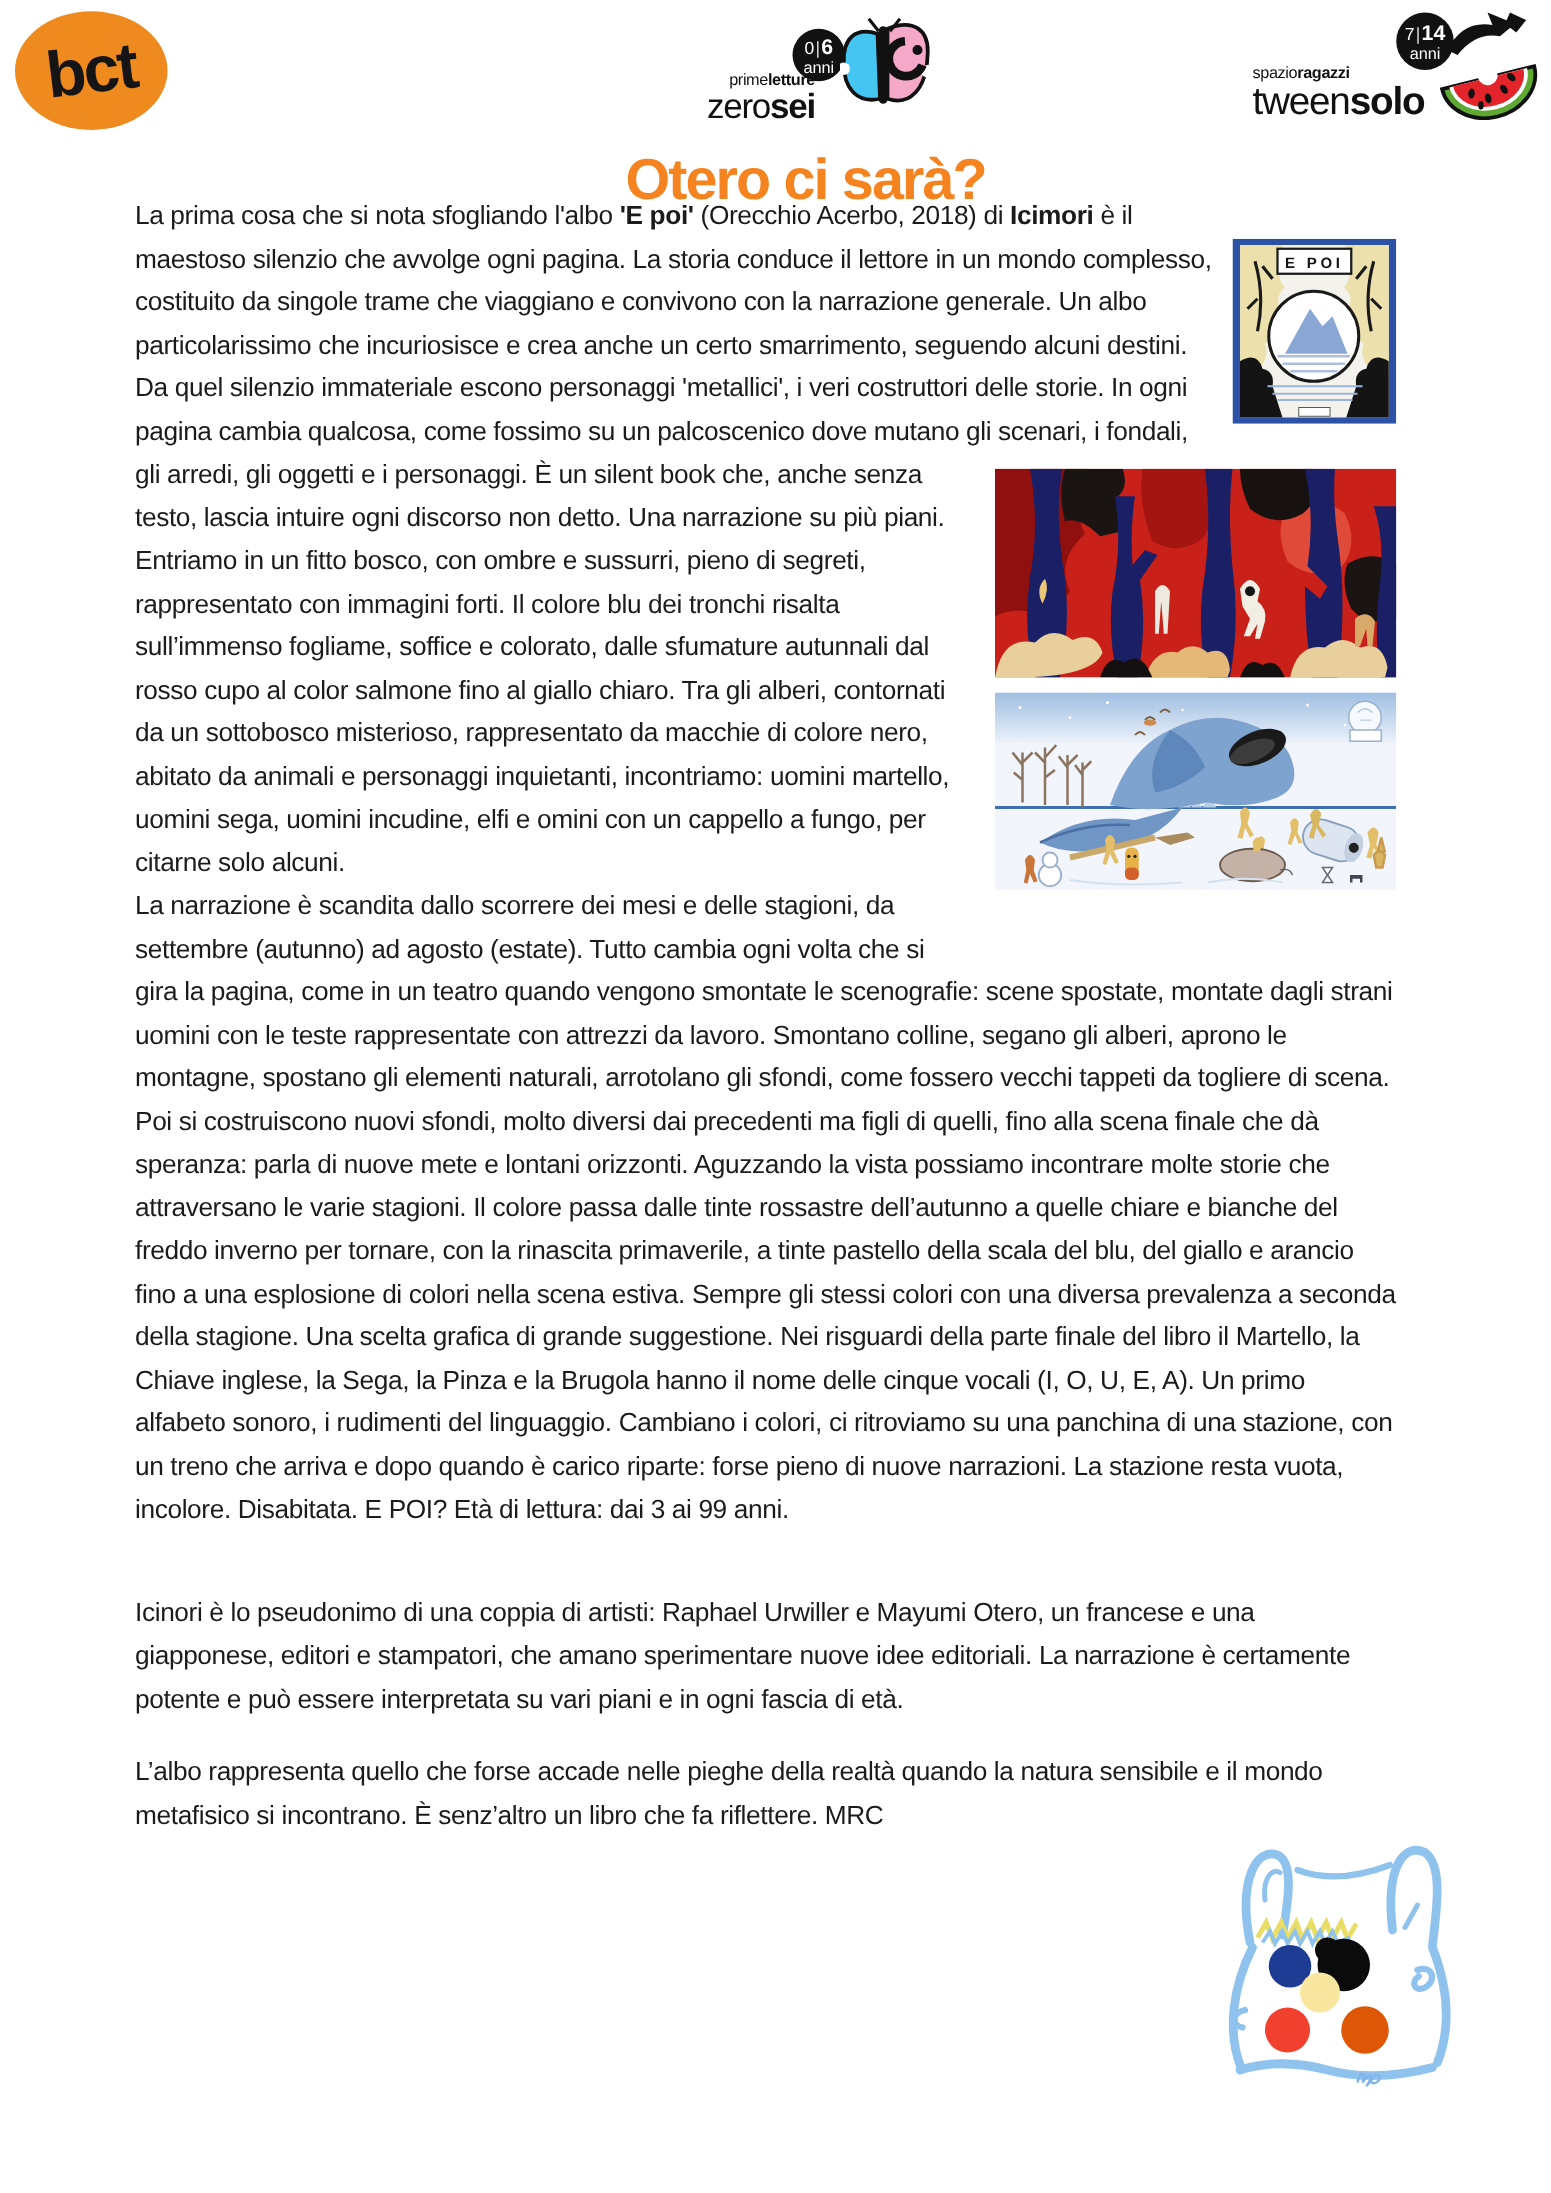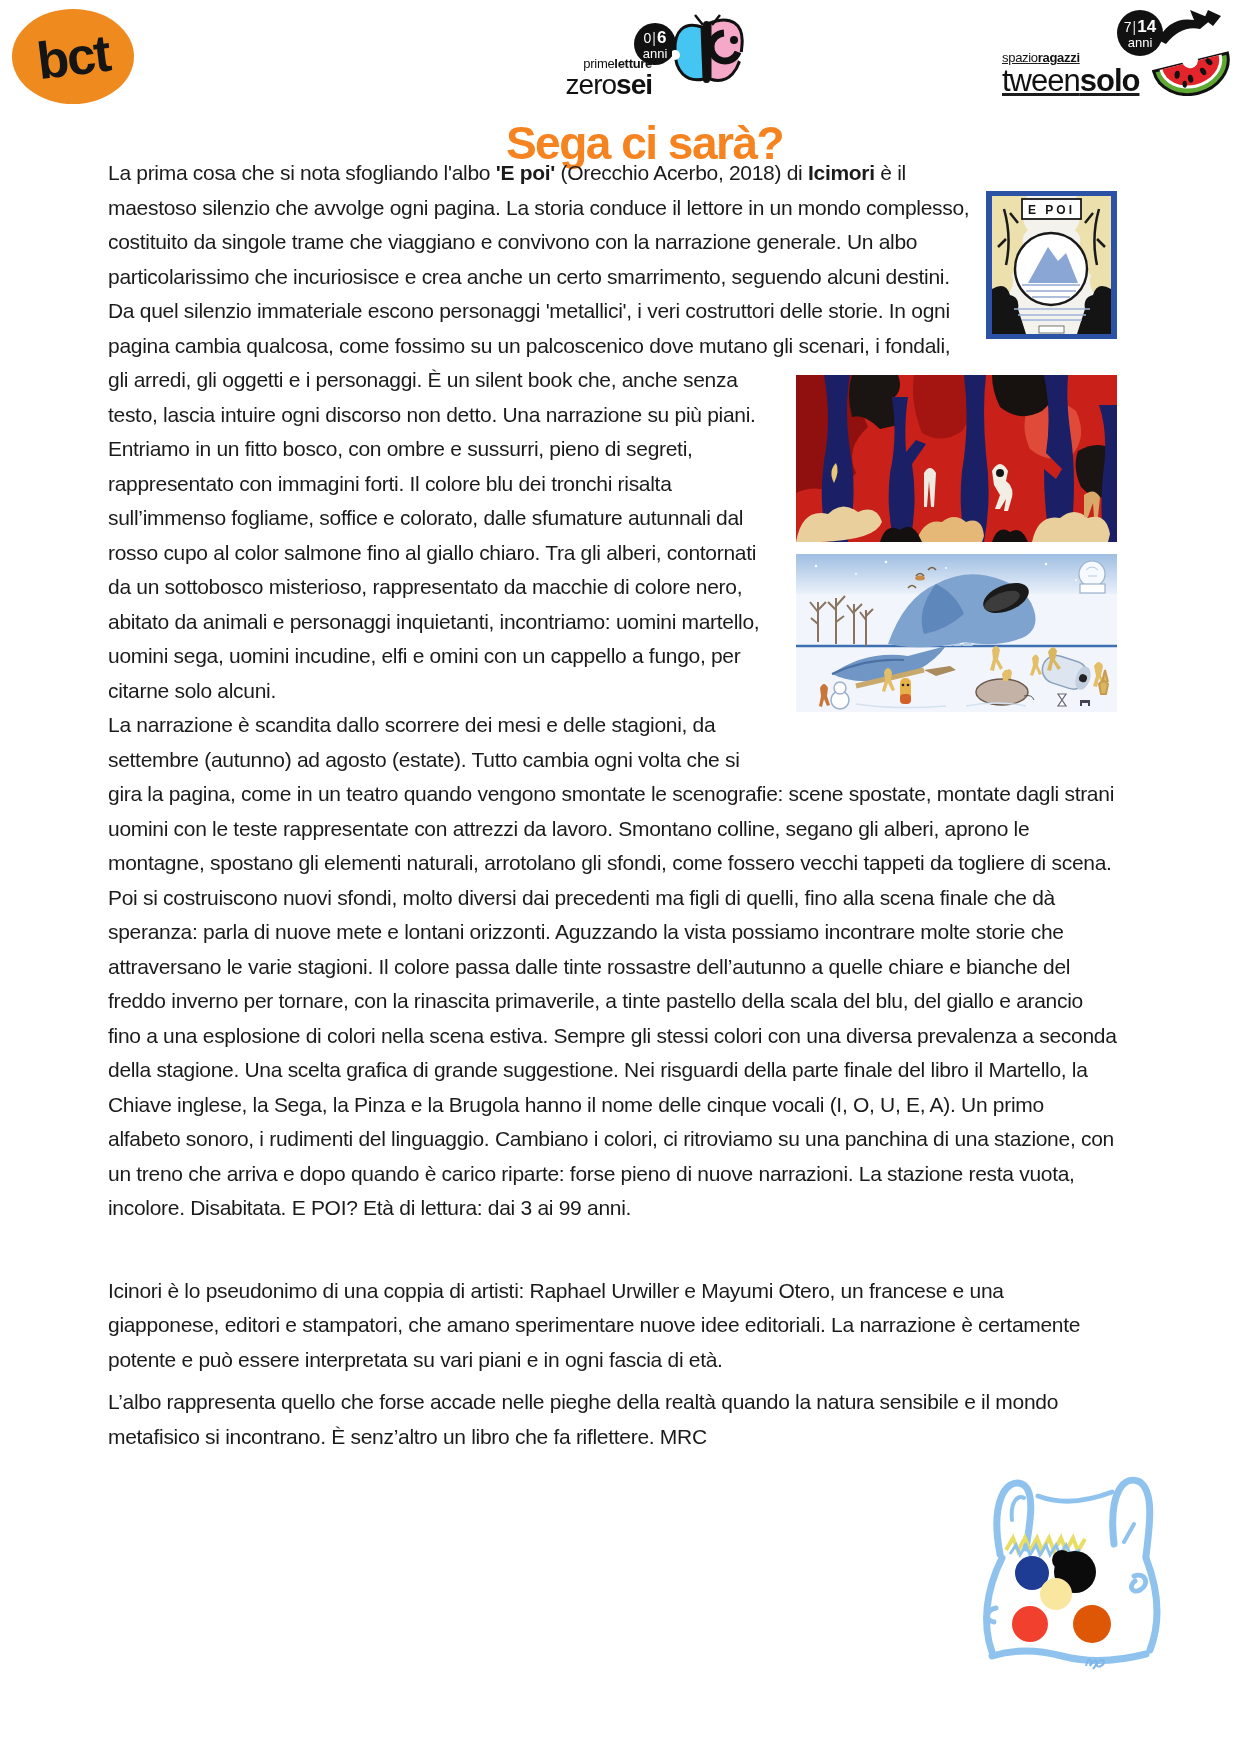--- a/index.html
+++ b/index.html
@@ -16,21 +16,21 @@
   }
   .bct-logo span {
     font-size:52px; font-weight:bold; color:#151515;
     transform:rotate(-7deg); letter-spacing:-2px; line-height:1;
   }
   .logo { position:absolute; }
   .zerosei-logo { left:556px; top:13px; width:190px; height:80px; }
   .tweenager-logo { left:1000px; top:6px; width:235px; height:92px; }
   .logo-lines { position:absolute; line-height:1; white-space:nowrap; }
   .zerosei-logo .logo-lines { left:0; top:44px; width:96px; text-align:right; }
-  .tweenager-logo .logo-lines { left:2px; top:45px; text-align:left;text-decoration:underline; }
+  .tweenager-logo .logo-lines { left:2px; top:45px; text-align:left; }
   .logo-lines .l1 { font-size:13px; letter-spacing:-0.3px; color:#111; }
   .logo-lines .l2 { font-size:28px; letter-spacing:-1px; color:#111; margin-top:1px; }
   .tweenager-logo .logo-lines .l2 { font-size:31px; }
   .badge {
     position:absolute; background:#111; color:#fff; border-radius:50%;
     display:flex; flex-direction:column; align-items:center; justify-content:center;
     line-height:1;
   }
   .badge-z { left:78px; top:10px; width:42px; height:42px; }
   .badge-t { left:117px; top:4px; width:46px; height:46px; }
@@ -46,21 +46,21 @@
     text-align:center; padding-left:64px;
     font-size:46px; font-weight:bold; letter-spacing:-1.5px; line-height:1.1;
   }
   
   .article {
     position:absolute; left:108px; top:156px; width:1009px;
     font-size:21px; line-height:34.5px; letter-spacing:-0.3px; color:#1b1b1b;
   }
   .article p { margin:0; }
   .article p.p4 { margin-top:48px; }
-  .article p.p5 { margin-top:8px; }
+  .article p.p5 { margin-top:24px; }
   .float-cover  { float:right; clear:right; width:131px; height:148px; margin:35px 0 36px 16px; }
   .float-forest { float:right; clear:right; width:321px; height:167px; margin:0 0 12px 20px; }
   .float-winter { float:right; clear:right; width:321px; height:158px; margin:0 0 60px 20px; }
   .child-drawing { position:absolute; left:966px; top:1458px; width:198px; height:218px; }
   svg { display:block; }
   b { font-weight:bold; }
 </style>
 </head>
 <body>
 
@@ -114,21 +114,21 @@
           <ellipse cx="28" cy="63" rx="2.6" ry="4" fill="#111" transform="rotate(20 28 63)"></ellipse>
           <ellipse cx="40" cy="70" rx="2.6" ry="4" fill="#111"></ellipse>
           <ellipse cx="54" cy="66" rx="2.6" ry="4" fill="#111" transform="rotate(-20 54 66)"></ellipse>
           <ellipse cx="62" cy="58" rx="2.6" ry="4" fill="#111" transform="rotate(-35 62 58)"></ellipse>
           <ellipse cx="33" cy="74" rx="2.2" ry="3.4" fill="#111" transform="rotate(12 33 74)"></ellipse>
         </g>
       </svg>
     </div>
   </div>
 
-  <h1 class="title" style="color:#F5831F">Sega ci sarà?</h1>
+  <h1 class="title" style="color:#F5831F">Otero ci sarà?</h1>
 
   <div class="article">
 
     <div class="float-cover">
       <svg width="131" height="148" viewBox="0 0 131 148">
         <rect width="131" height="148" fill="#2B52A5"></rect>
         <rect x="6" y="5" width="119" height="138" fill="#F4F2EC"></rect>
         <path d="M6,5 h34 c8,16 -10,20 2,34 c-14,12 5,24 -5,36 l-11,9 c5,13 -7,27 -20,25 z" fill="#ECE0AD"></path>
         <path d="M125,5 h-34 c-8,16 10,20 -2,34 c14,12 -5,24 5,36 l11,9 c-5,13 7,27 20,25 z" fill="#ECE0AD"></path>
         <path d="M18,18 q8,28 2,56 M24,22 l8,10 M20,48 l-8,8" stroke="#1a1a1a" stroke-width="2.5" fill="none"></path>

